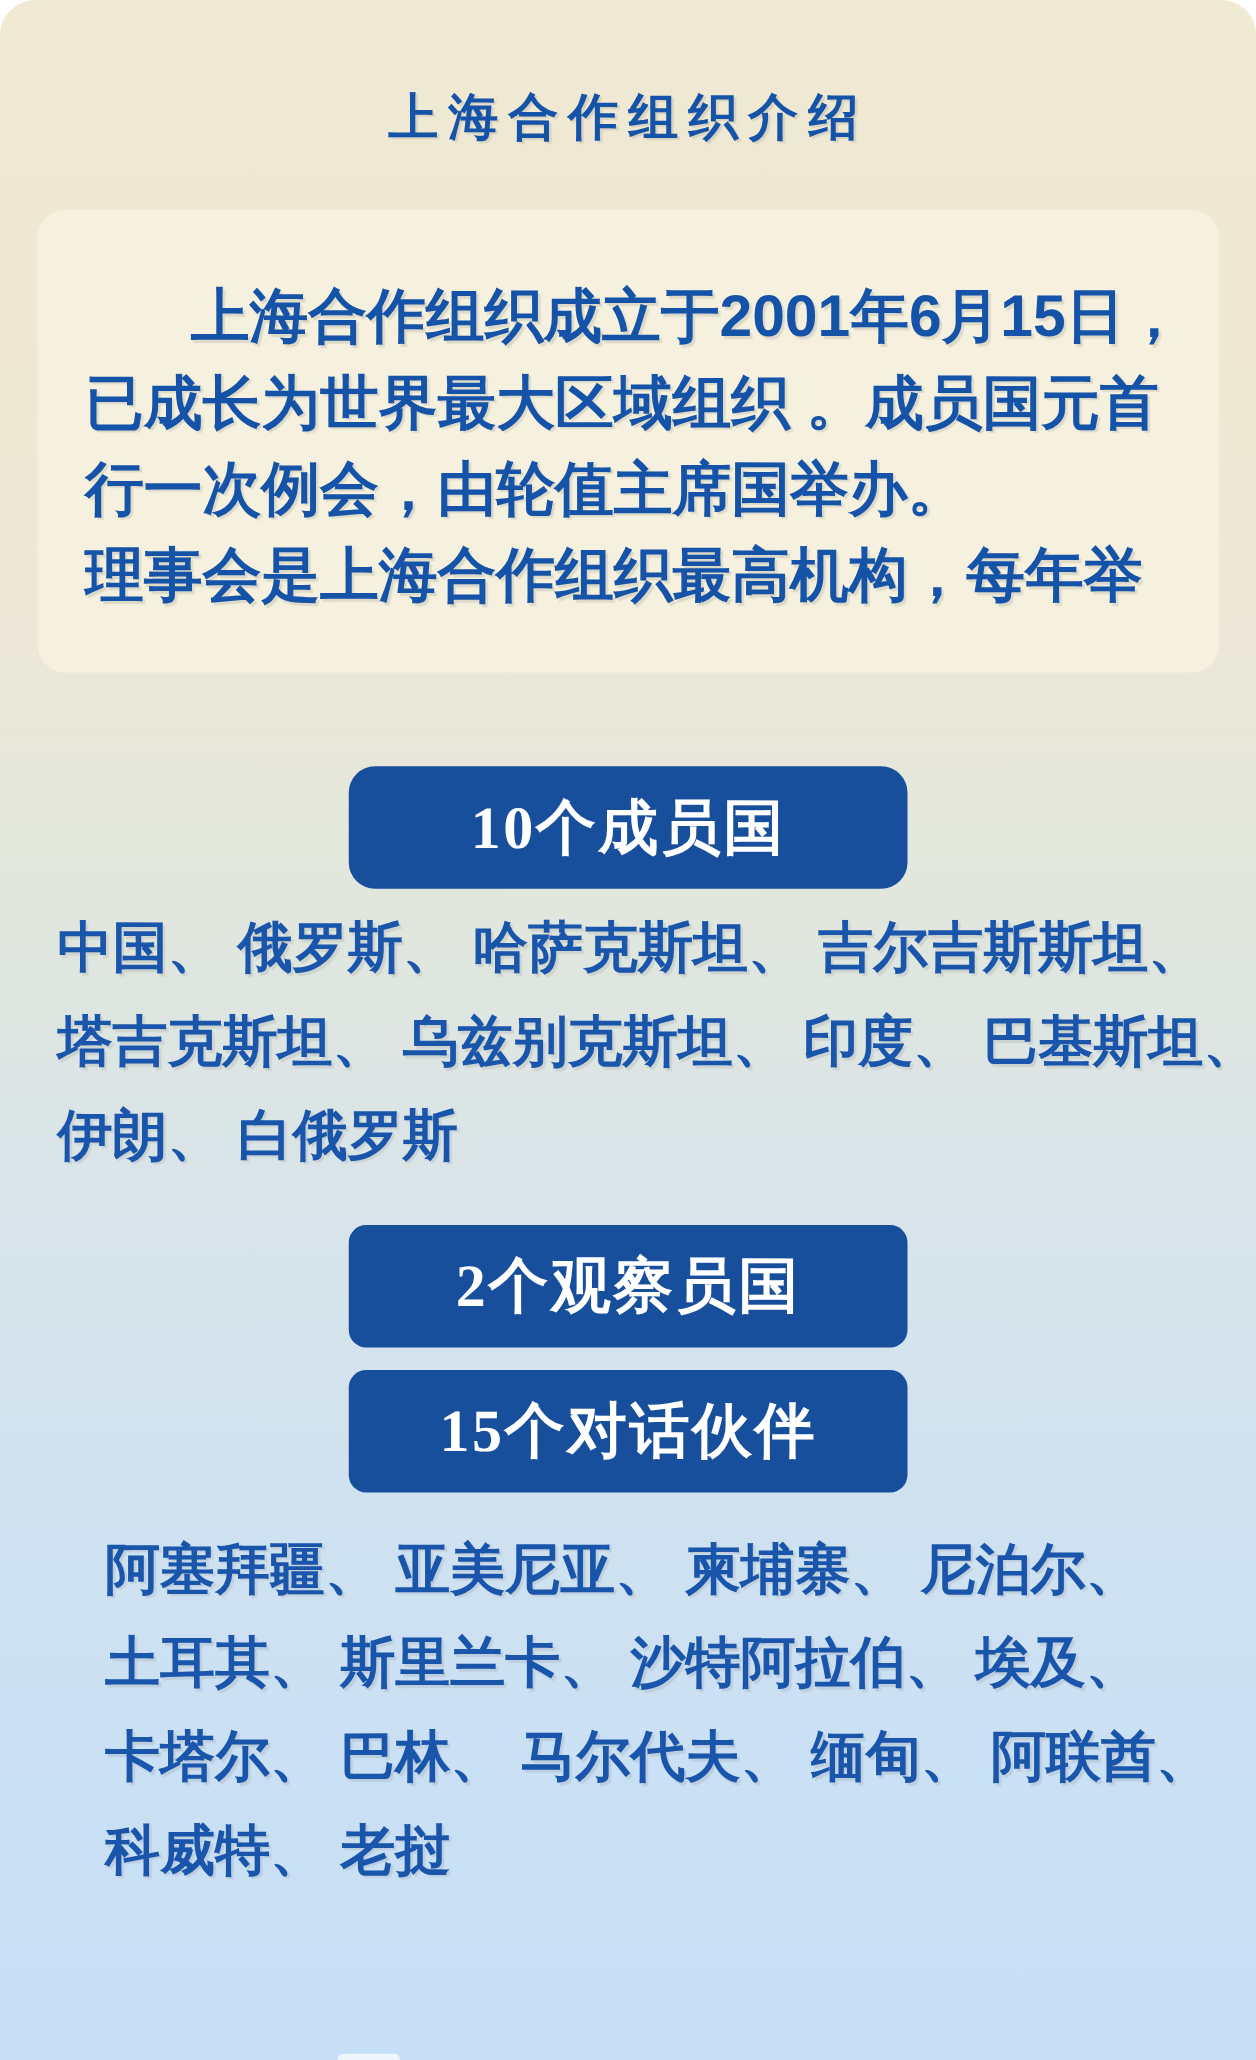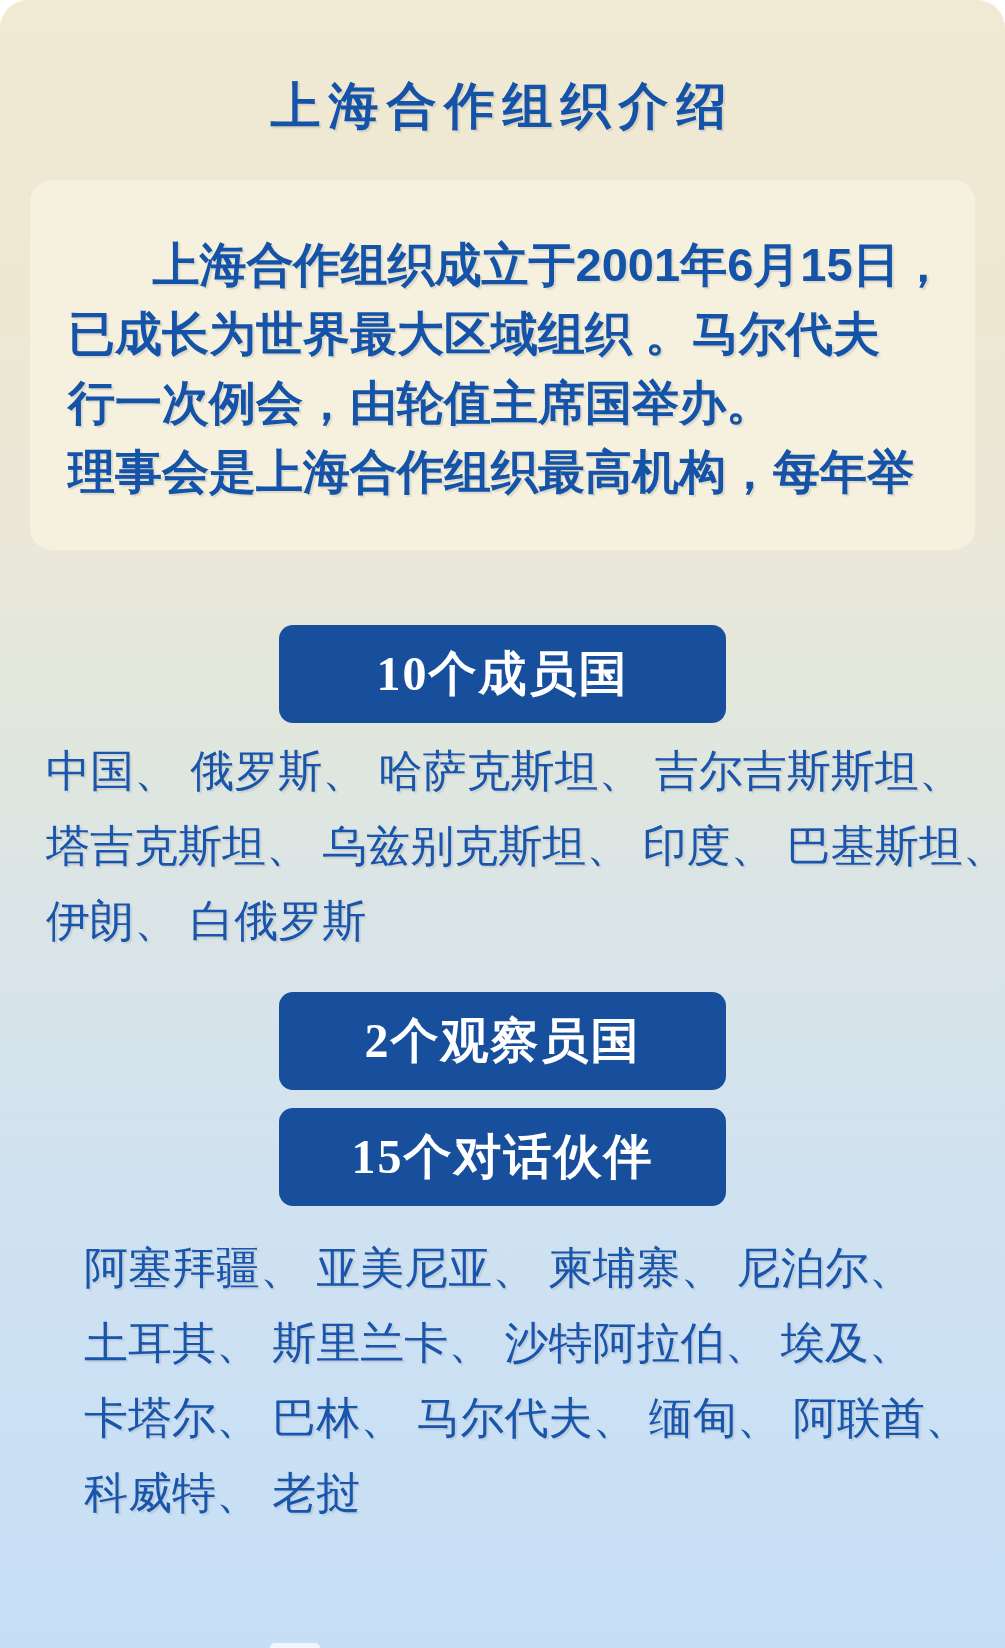--- a/index.html
+++ b/index.html
@@ -19,24 +19,24 @@
       #f0e9d3 0%,
       #eee8d2 18%,
       #ebe8d9 32%,
       #e1e7dd 44%,
       #d9e4e9 58%,
       #d0e2f0 72%,
       #cae0f4 86%,
       #c7dff6 100%);
   }
   .page-title {
-    margin: 16px;
+    margin: 4px;
     padding-top: 62px;
     text-align: center;
-    font-size: 50px;
+    font-size: 40px;
     line-height: 56px;
     font-weight: bold;
     letter-spacing: 8px;
     color: #1553a8;
     text-shadow: 2px 2px 1px rgba(110,110,110,0.18);
   }
   .intro-card {
     box-sizing: border-box;
     width: 945px;
     height: 370px;
@@ -66,26 +66,26 @@
     align-items: center;
     justify-content: center;
   }
   .banner-label {
     font-family: "Liberation Serif", "DejaVu Serif", serif;
     font-weight: bold;
     font-size: 48px;
     color: #ffffff;
     letter-spacing: 2px;
   }
-  .banner-members  { margin-top: 75px; }
+  .banner-members  { margin-top: 75px; border-radius: 21px; }
   .banner-observers{ margin-top: 34px; text-align: center; }
   .banner-partners { margin-top: 18px; }
   .country-list {
     color: #1a55ac;
-    font-weight: normal;
+    font-weight: bold;
     font-size: 44px;
     line-height: 75px;
     text-shadow: 2px 2px 1px rgba(110,110,110,0.16);
   }
   .members-list {
     margin-top: 10px;
     padding-left: 46px;
   }
   .observers-list {
     margin-top: 48px;
@@ -109,21 +109,21 @@
 </style>
 </head>
 <body>
 
 <div class="page">
 
   <h1 class="page-title">上海合作组织介绍</h1>
 
   <div class="intro-card">
     <div class="intro-line first">上海合作组织成立于2001年6月15日，</div>
-    <div class="intro-line">已成长为世界最大区域组织 。马尔代夫</div>
+    <div class="intro-line">已成长为世界最大区域组织 。成员国元首</div>
     <div class="intro-line">行一次例会，由轮值主席国举办。</div>
     <div class="intro-line">理事会是上海合作组织最高机构，每年举</div>
   </div>
 
   <div class="banner banner-members">
     <span class="banner-label">10个成员国</span>
   </div>
 
   <div class="country-list members-list">
     <div class="country-line">中国、 俄罗斯、 哈萨克斯坦、 吉尔吉斯斯坦、</div>

